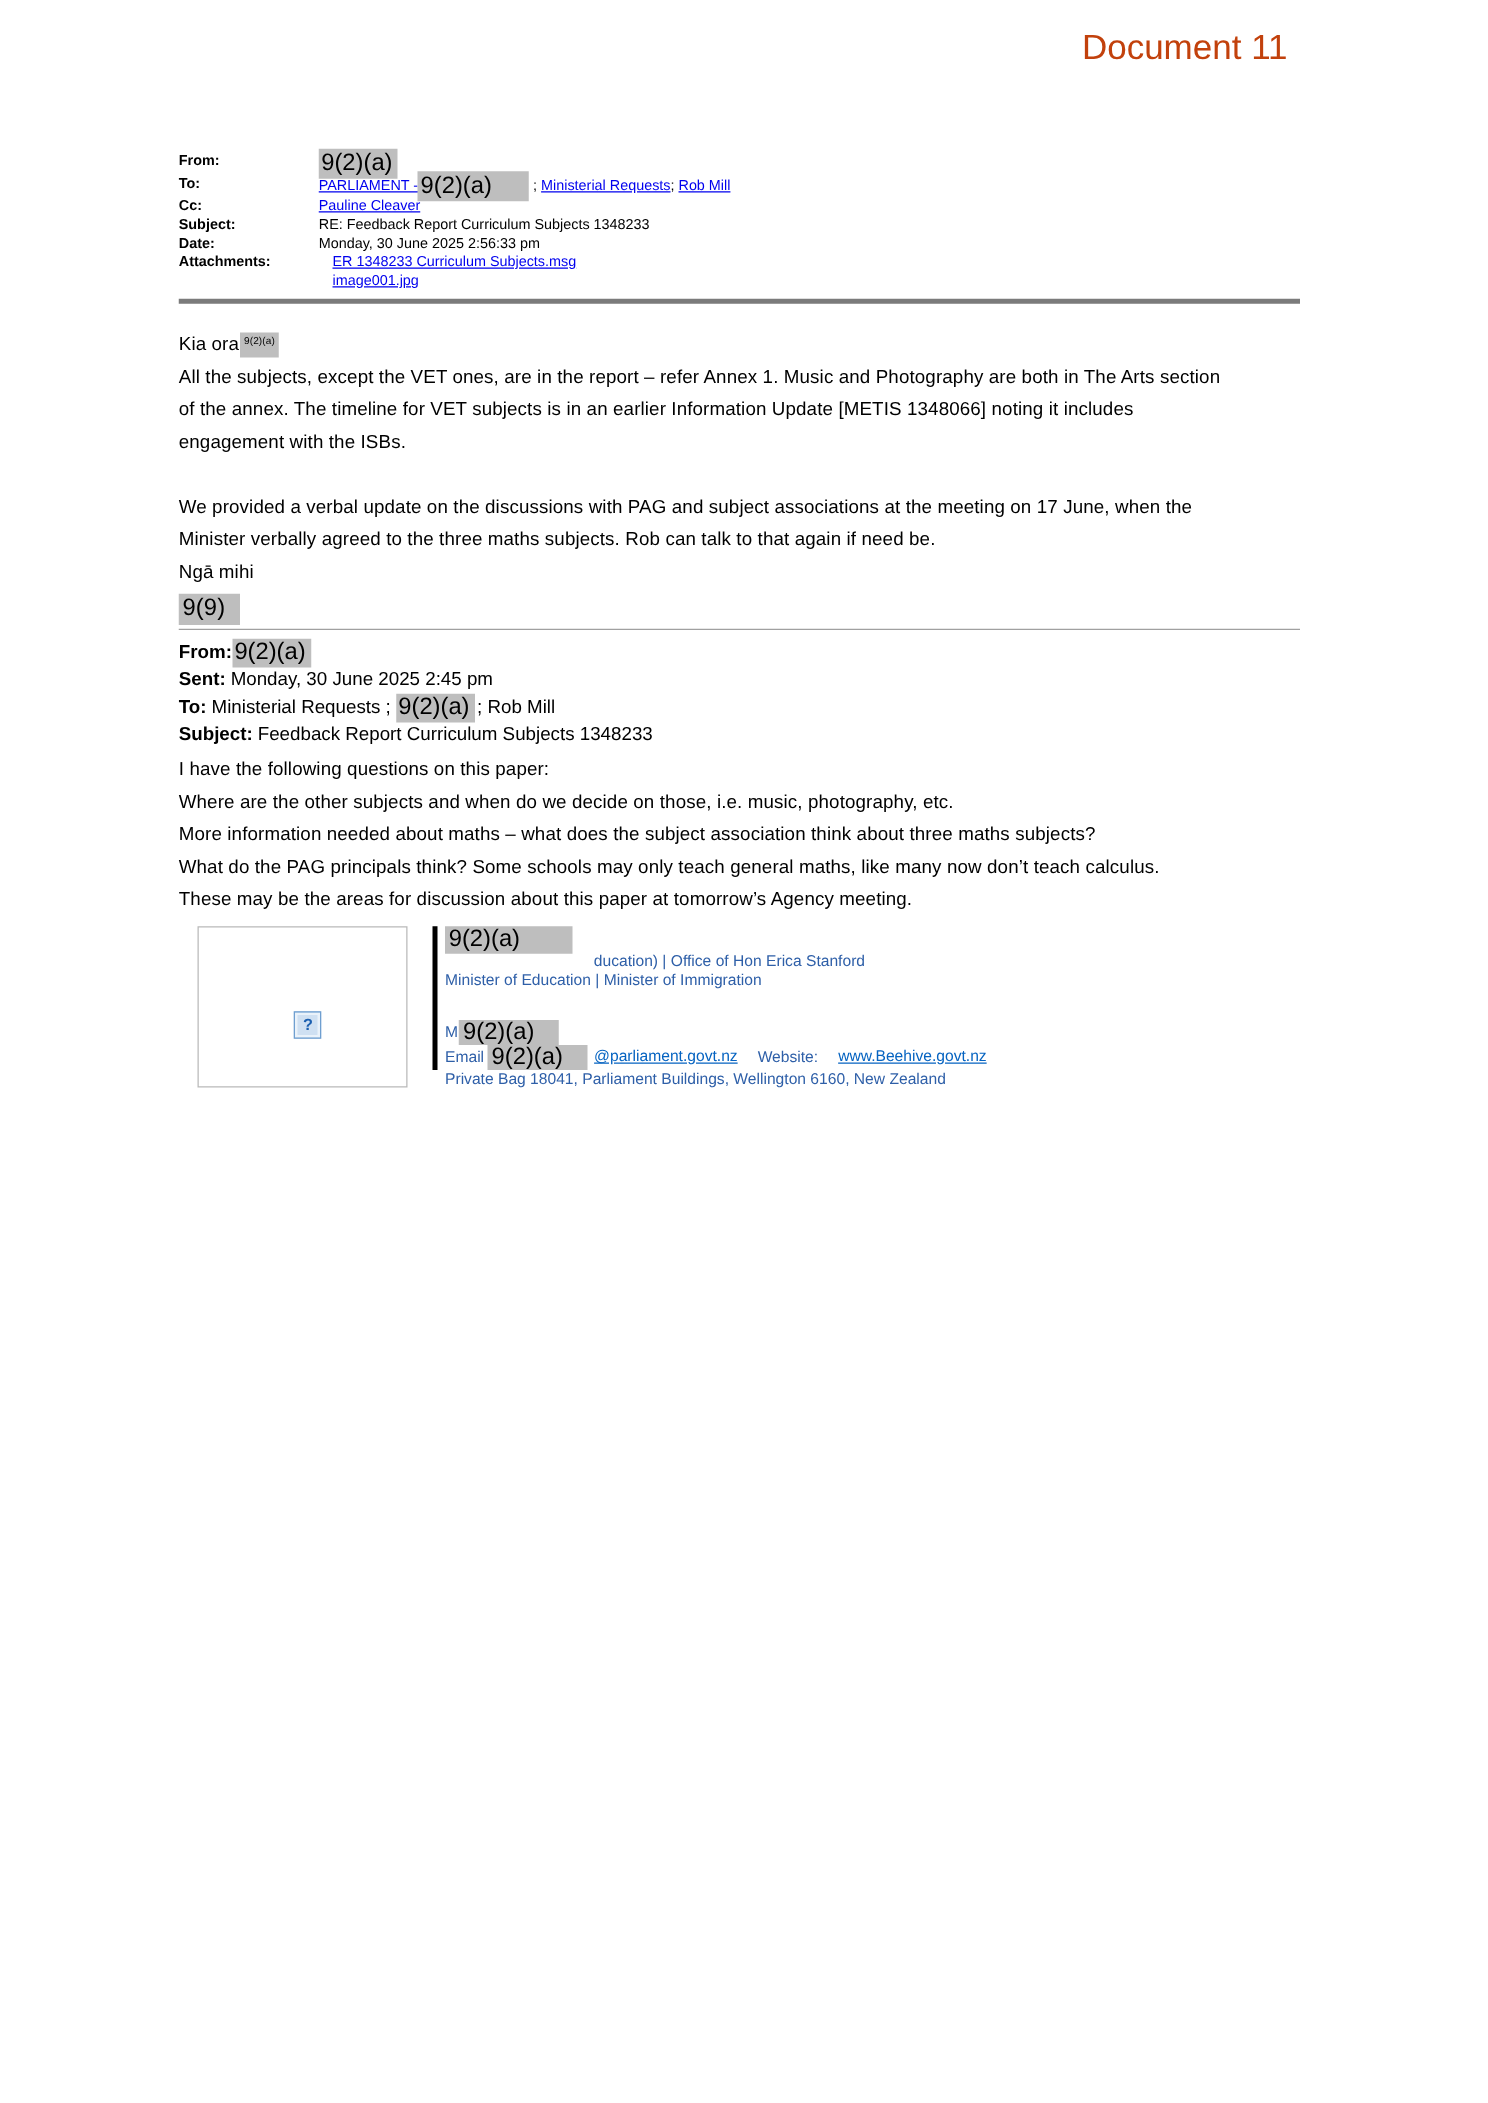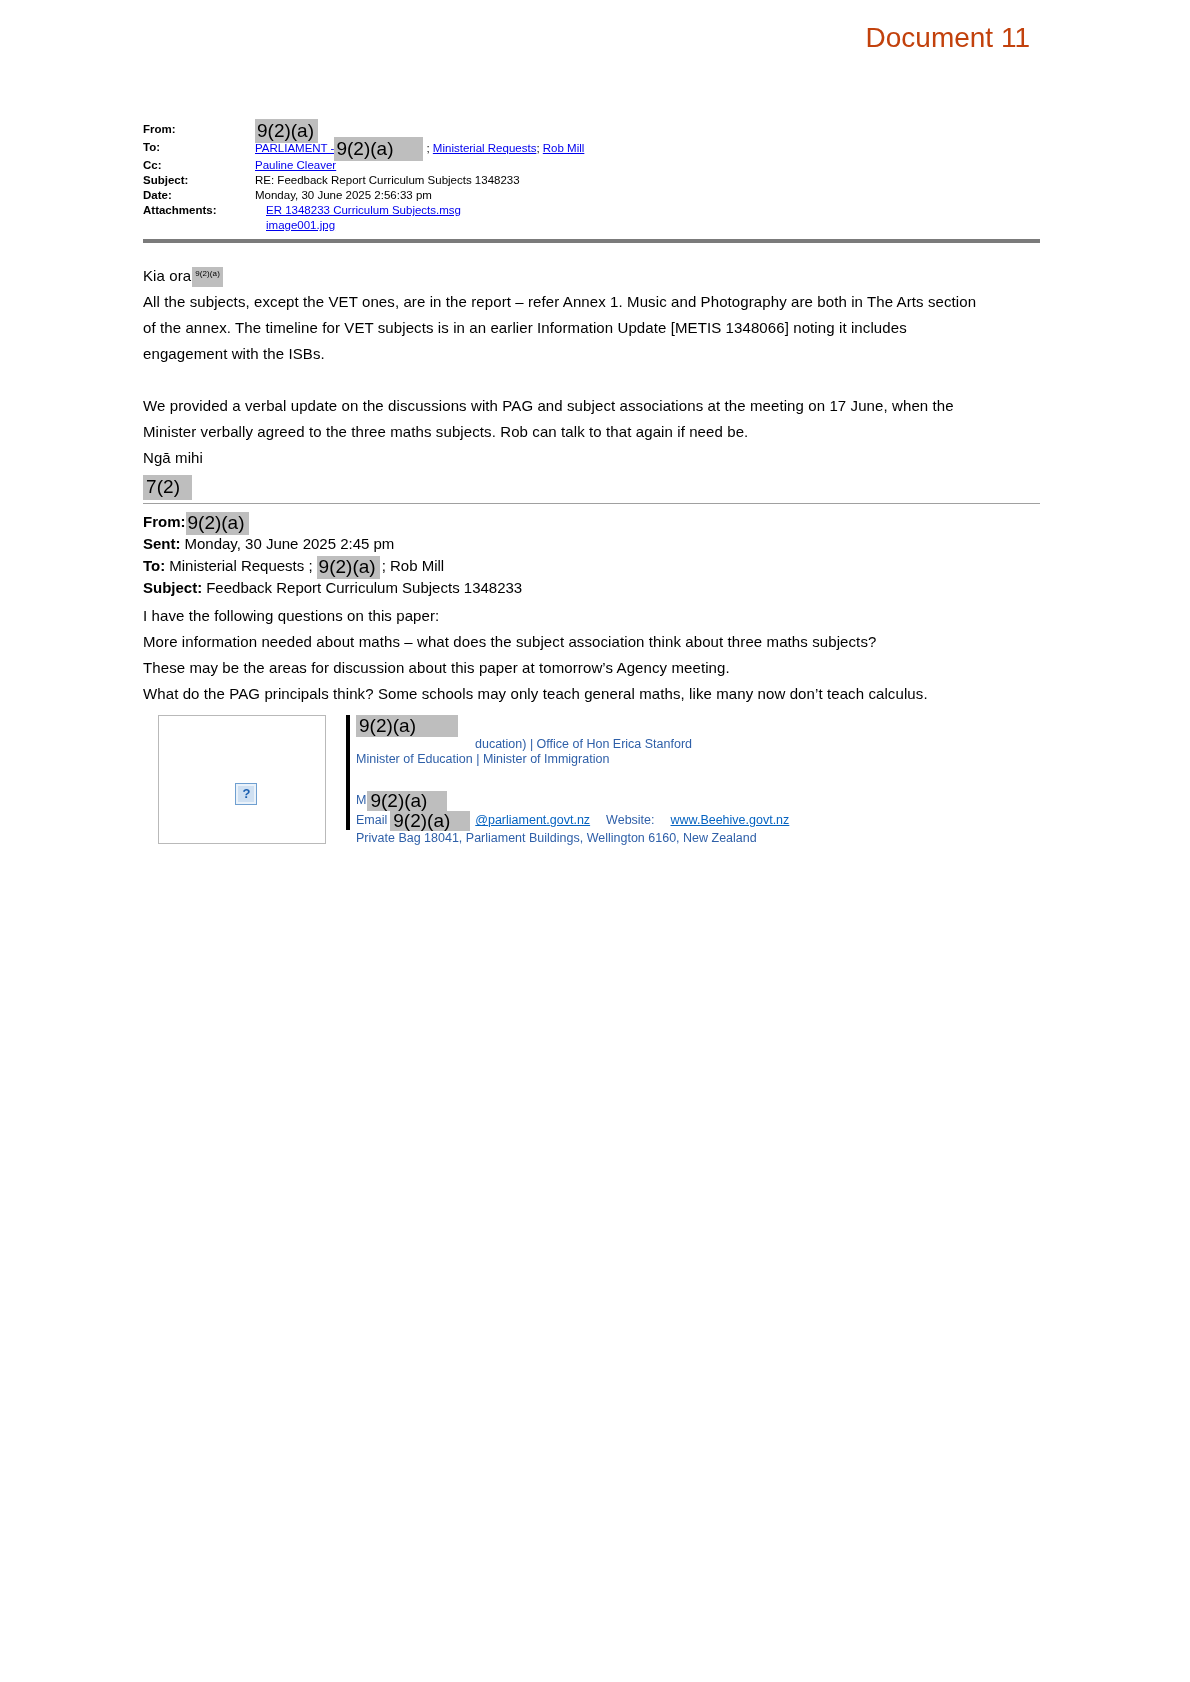--- a/index.html
+++ b/index.html
@@ -106,37 +106,38 @@
   </div>
 
   <div class="rule"></div>
 
   <div class="body1">
     <p class="bpara"><span>Kia ora</span><span class="redact r-sup">9(2)(a)</span></p>
     <p class="bpara">All the subjects, except the VET ones, are in the report – refer Annex 1. Music and Photography are both in The Arts section of the annex. The timeline for VET subjects is in an earlier Information Update [METIS 1348066] noting it includes engagement with the ISBs.</p>
     <div class="gap"></div>
     <p class="bpara">We provided a verbal update on the discussions with PAG and subject associations at the meeting on 17 June, when the Minister verbally agreed to the three maths subjects. Rob can talk to that again if need be.</p>
     <p class="bpara">Ngā mihi</p>
-    <div class="sign-line"><span class="redact r-med">7(2)</span></div>
+    <div class="sign-line"><span class="redact r-med">9(9)</span></div>
   </div>
 
   <hr class="thin">
 
   <div class="qhdr">
     <p class="qrow"><b>From:</b><span class="redact r-hdr2 r-pad">9(2)(a)</span></p>
     <p class="qrow"><b>Sent:</b><span class="qval">Monday, 30 June 2025 2:45 pm</span></p>
     <p class="qrow"><b>To:</b><span class="qval">Ministerial Requests ;</span><span class="redact r-hdr2 r-pad" style="margin-left:4px;">9(2)(a)</span><span>; Rob Mill</span></p>
     <p class="qrow"><b>Subject:</b><span class="qval">Feedback Report Curriculum Subjects 1348233</span></p>
   </div>
 
   <div class="body2">
     <p class="bpara">I have the following questions on this paper:</p>
+    <p class="bpara">Where are the other subjects and when do we decide on those, i.e. music, photography, etc.</p>
     <p class="bpara">More information needed about maths – what does the subject association think about three maths subjects?</p>
+    <p class="bpara">What do the PAG principals think? Some schools may only teach general maths, like many now don’t teach calculus.</p>
     <p class="bpara">These may be the areas for discussion about this paper at tomorrow’s Agency meeting.</p>
-    <p class="bpara">What do the PAG principals think? Some schools may only teach general maths, like many now don’t teach calculus.</p>
   </div>
 
   <div class="sig">
     <div class="img-ph">
       <span class="broken">?</span>
     </div>
     <div class="vline"></div>
     <div class="sig-text">
       <div class="sig-name"><span class="redact r-name">9(2)(a)</span></div>
       <div class="sig-line indent">ducation) | Office of Hon Erica Stanford</div>

